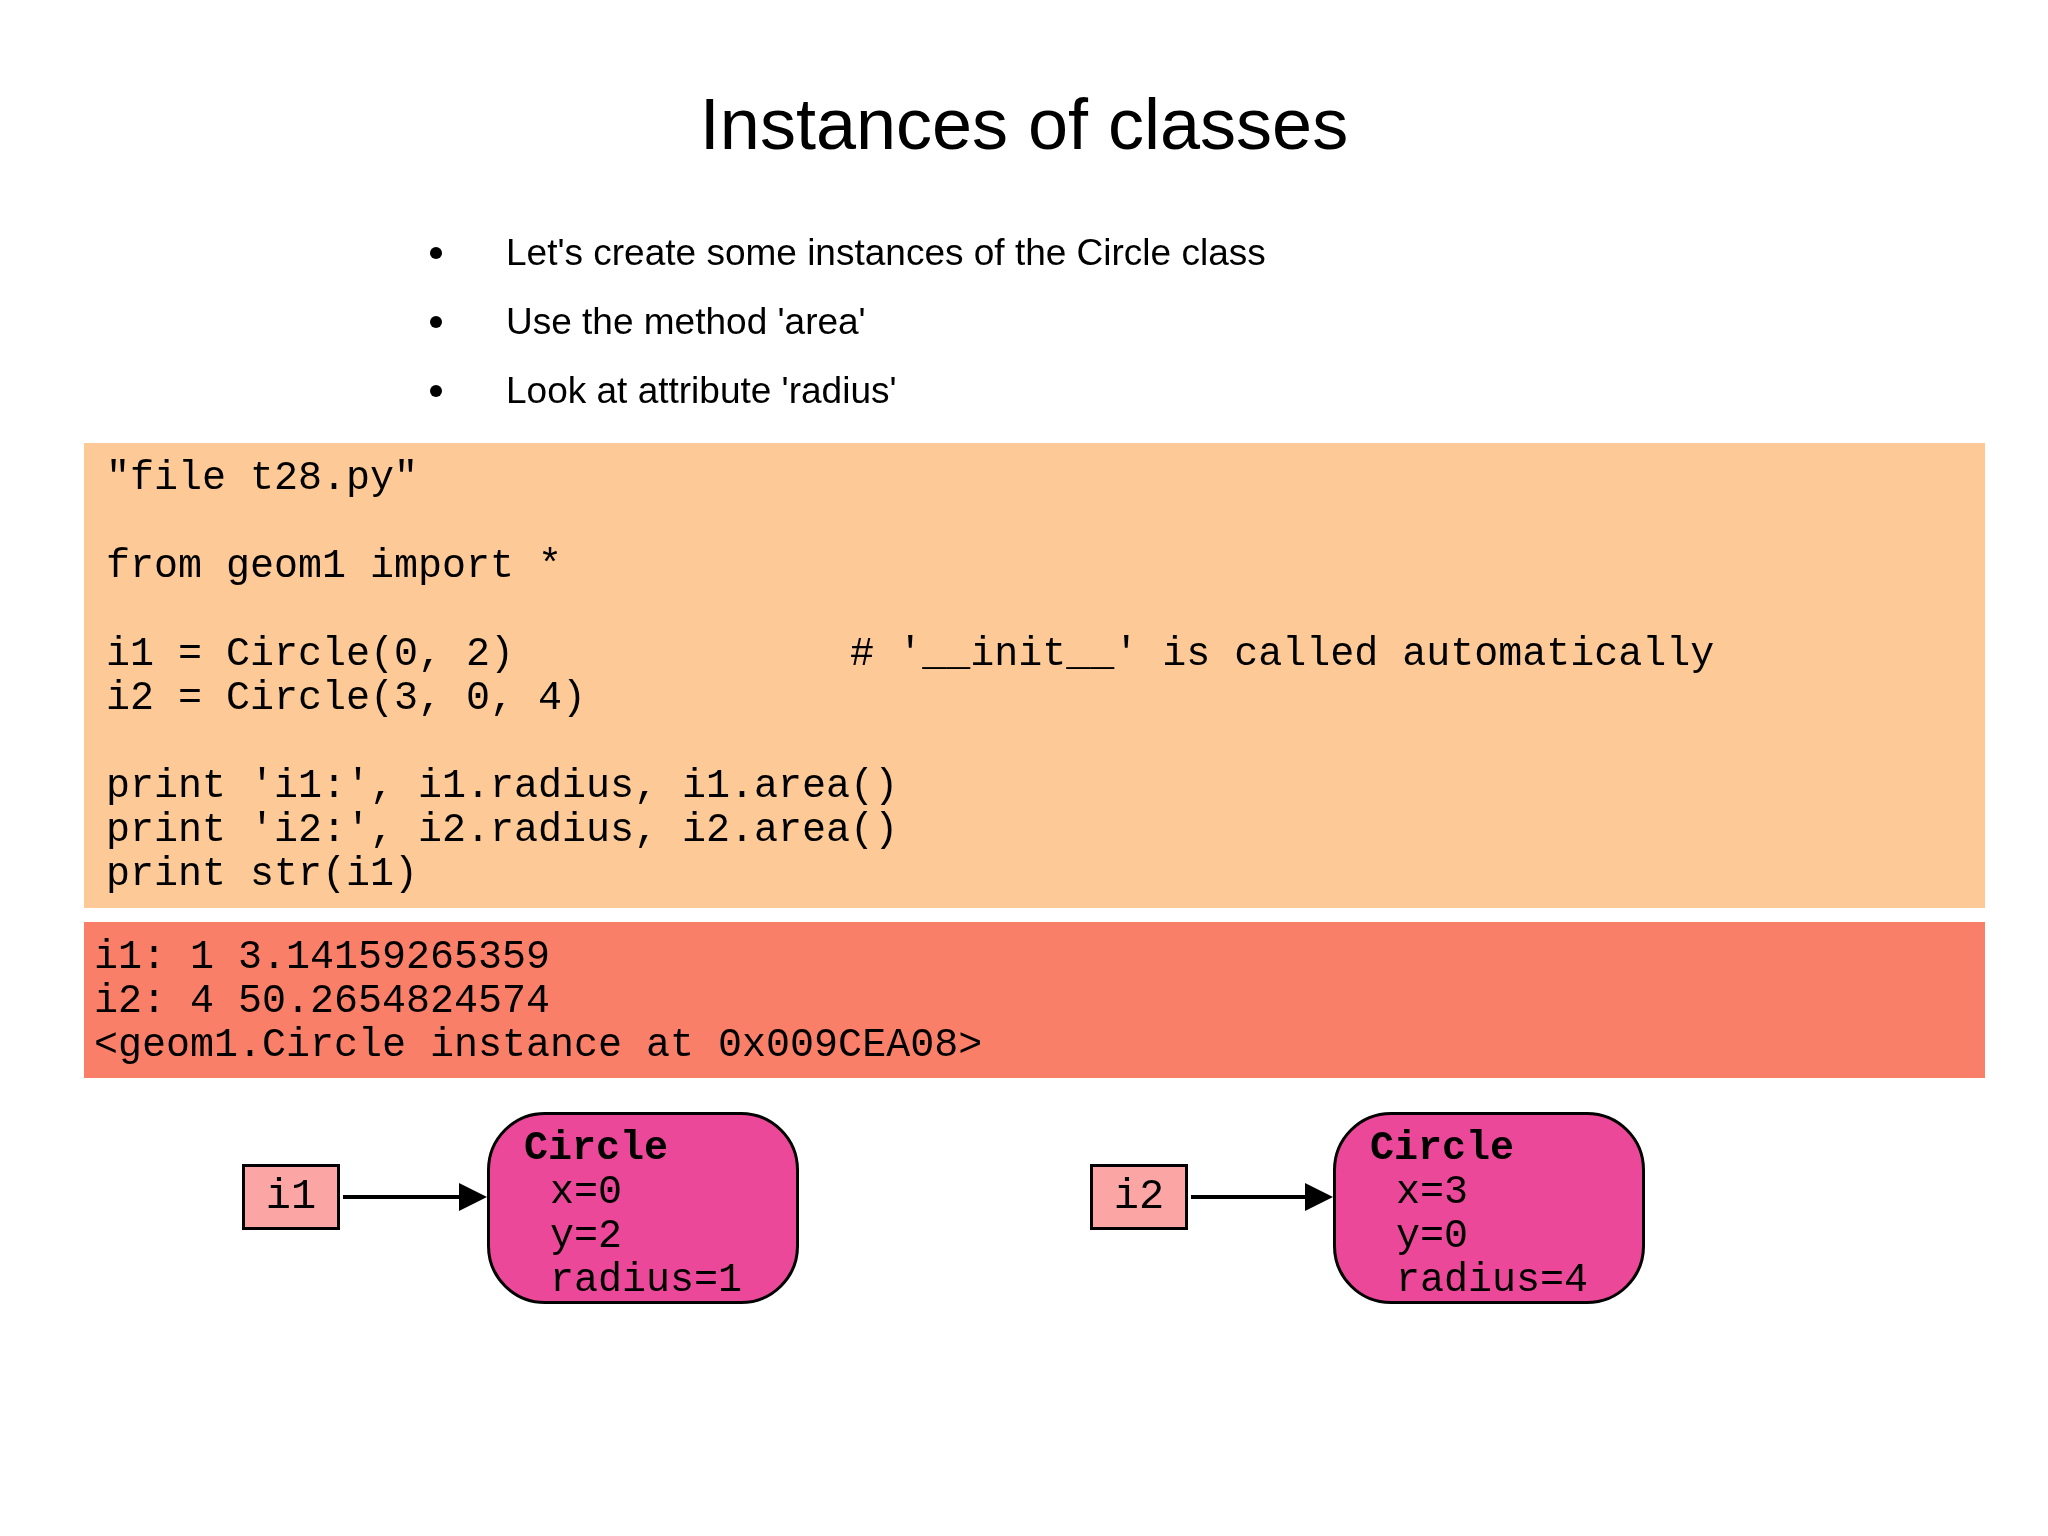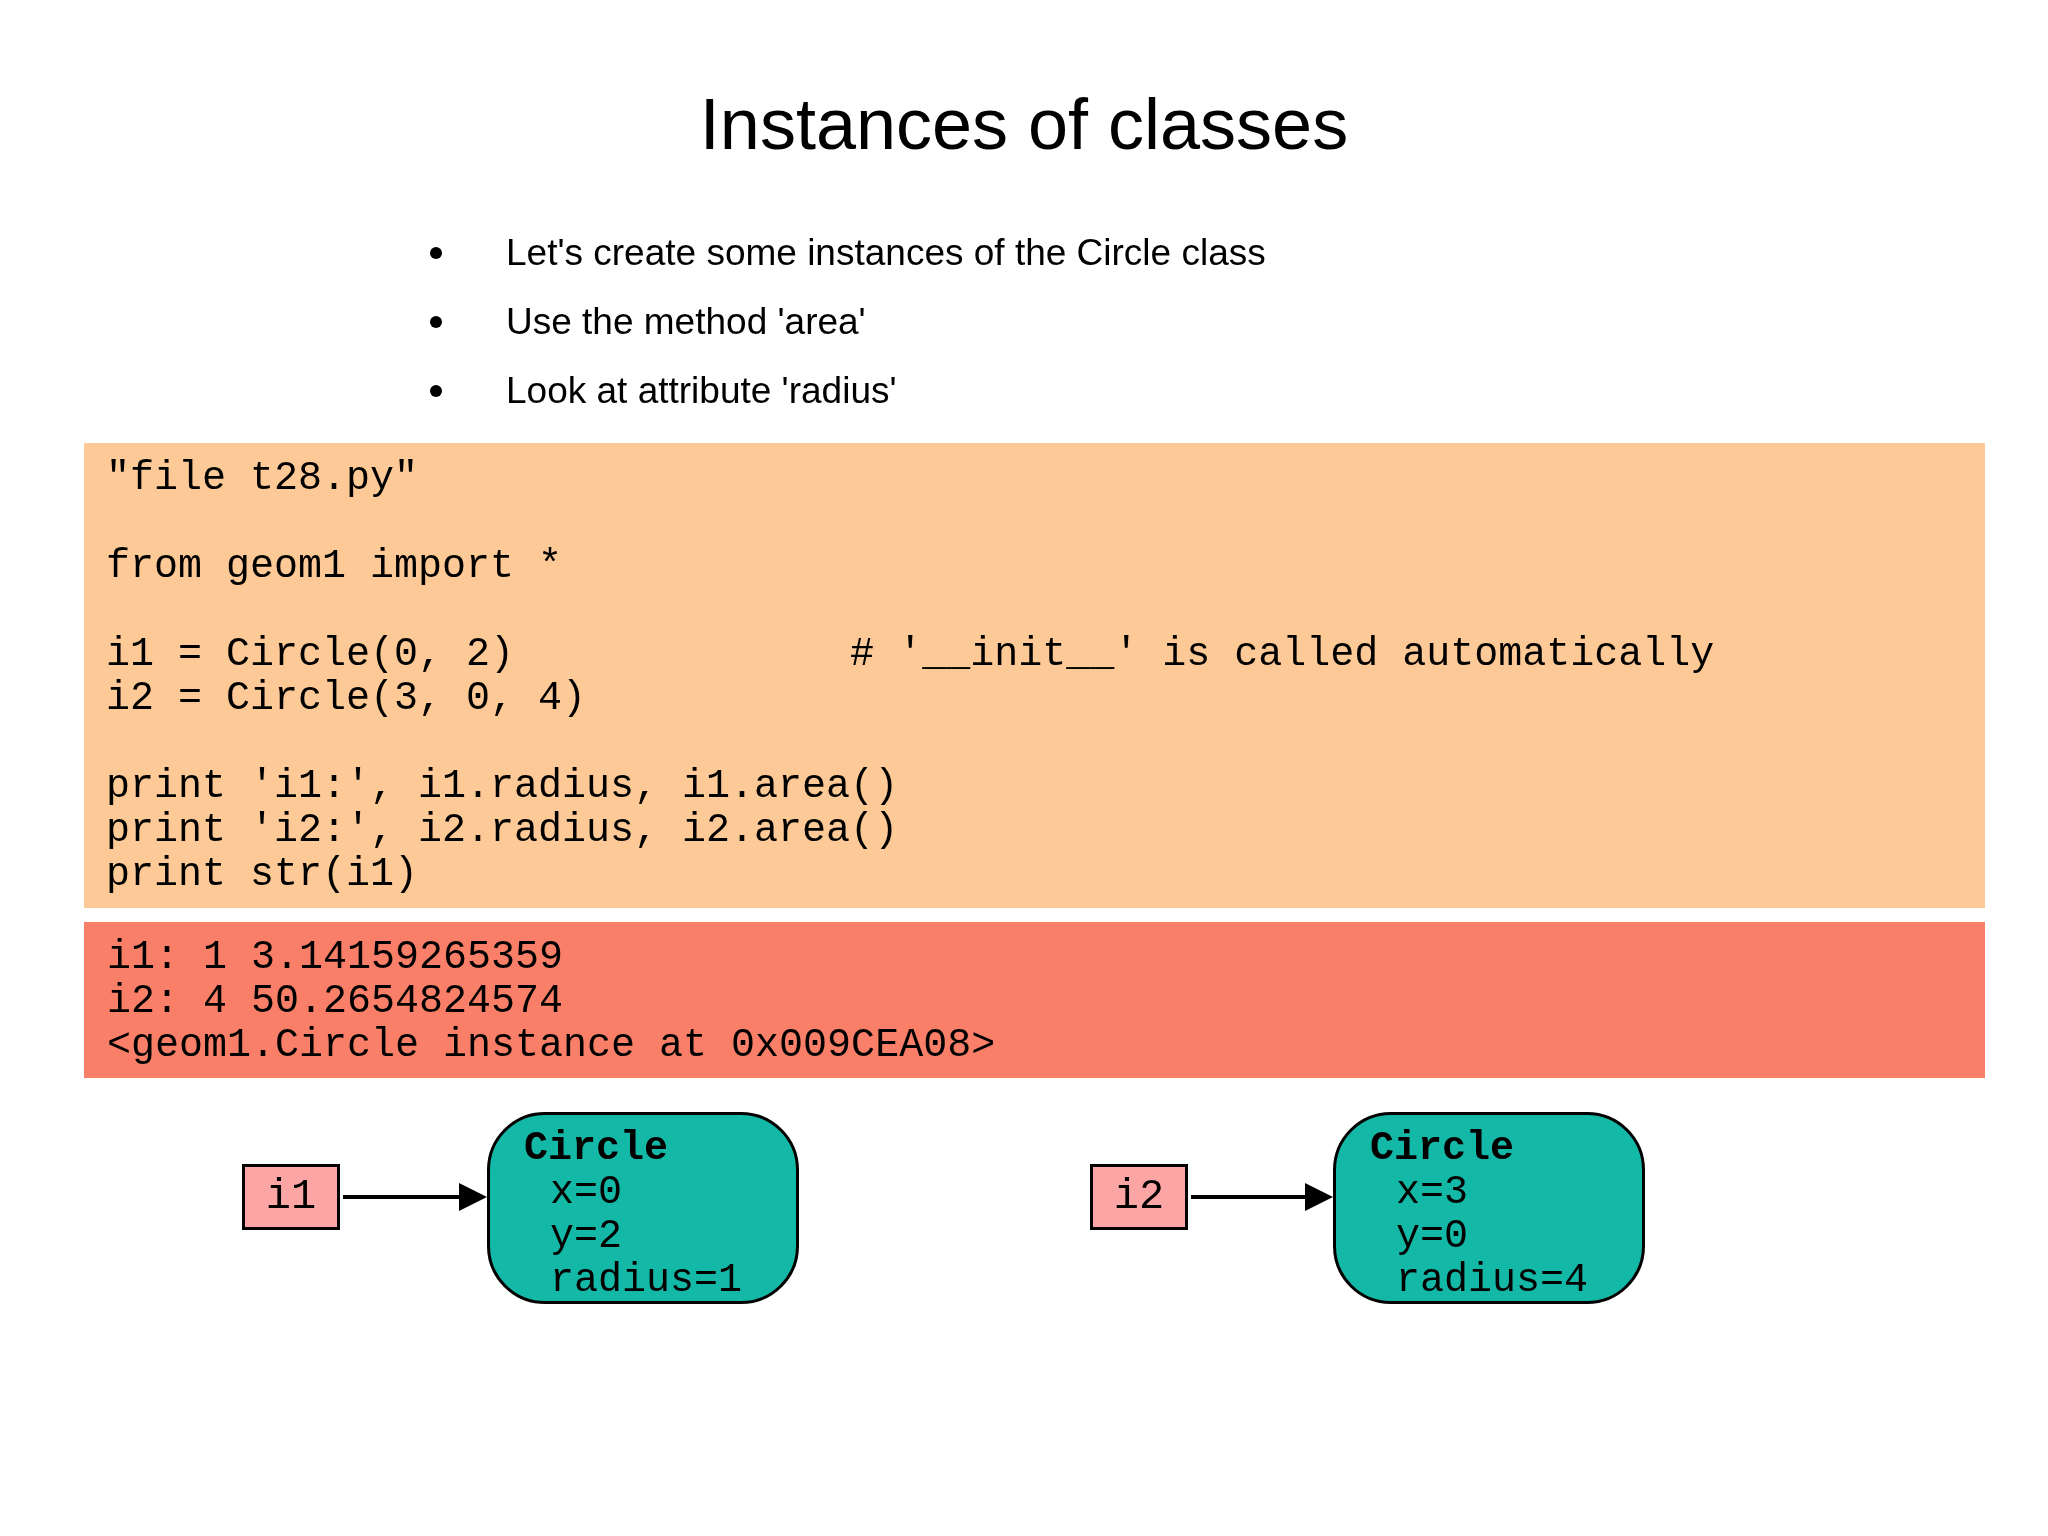--- a/index.html
+++ b/index.html
@@ -67,21 +67,21 @@
   }
   .code-panel {
     top: 443px;
     height: 465px;
     padding: 14px 0 0 22px;
     background: #FDCA97;
   }
   .output-panel {
     top: 922px;
     height: 156px;
-    padding: 14px 0 0 23px;
+    padding: 14px 0 0 10px;
     background: #FA7F68;
   }
   .mono-line {
     margin: 0;
     height: 44px;
     font-family: "Liberation Mono", "DejaVu Sans Mono", monospace;
     font-size: 40px;
     line-height: 44px;
     white-space: pre;
   }
@@ -112,21 +112,21 @@
     border-top: 14px solid transparent;
     border-bottom: 14px solid transparent;
     border-left: 28px solid #000;
   }
   .obj-rect {
     position: absolute;
     width: 312px;
     height: 192px;
     border: 3px solid #000;
     border-radius: 58px;
-    background: #14b8a6;
+    background: #ec4899;
     box-sizing: border-box;
     padding-top: 12px;
   }
   .obj-class {
     margin-left: 34px;
     font-family: "Liberation Mono", "DejaVu Sans Mono", monospace;
     font-weight: bold;
     font-size: 40px;
     line-height: 44px;
     white-space: pre;

